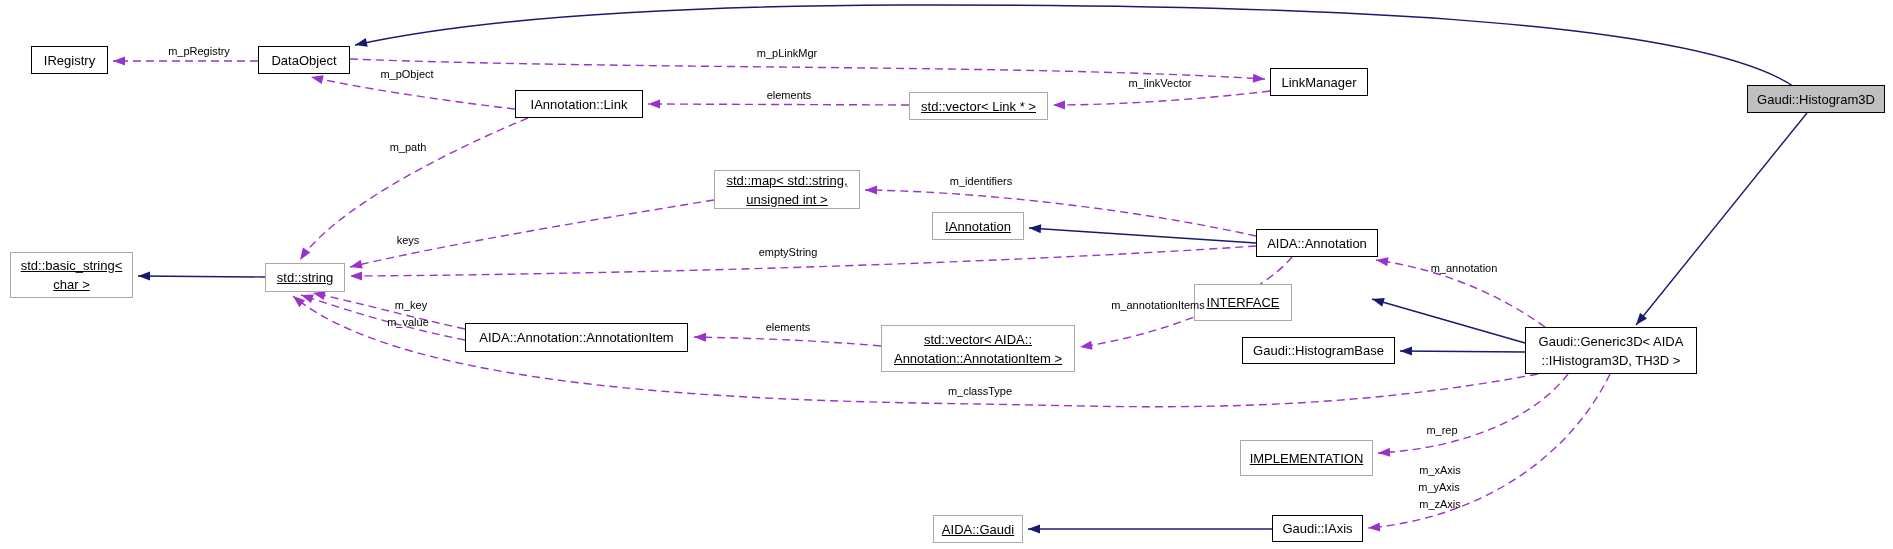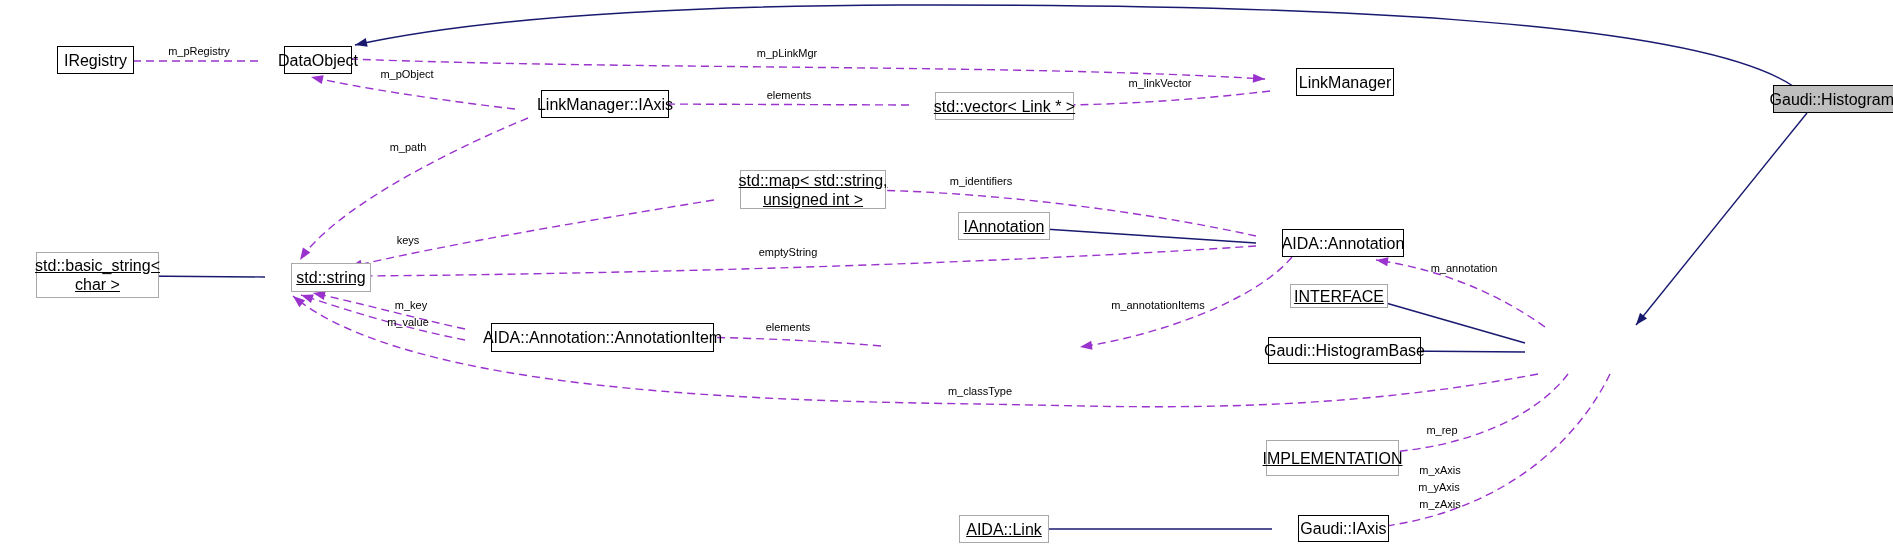--- a/index.html
+++ b/index.html
@@ -7,23 +7,22 @@
     position:relative; width:1893px; height:549px;
     background:#ffffff; overflow:hidden;
     font-family:"Liberation Sans", sans-serif;
   }
   svg.edges { position:absolute; left:0; top:0; }
   .edge-solid  { fill:none; stroke:#191970; stroke-width:1.4; }
   .edge-dashed { fill:none; stroke:#9a32cd; stroke-width:1.4; stroke-dasharray:8 5; }
   .node {
     position:absolute; background:#ffffff; color:#000;
     display:flex; flex-direction:column; align-items:center; justify-content:center;
-    font-size:16px; line-height:19px; white-space:nowrap; box-sizing:border-box;
+    font-size:13px; line-height:19px; white-space:nowrap; box-sizing:border-box;
     text-align:center;
-    margin-left:26px;
   }
   .node.dark    { border:1.5px solid #000000; }
   .node.lite    { border:1px   solid #a9a9a9;text-decoration:underline; }
   .node.current { border:1.5px solid #000000; background:#bfbfbf; }
   .elabel {
     position:absolute; transform:translate(-50%,-50%);
     font-size:11px; color:#000; white-space:nowrap;
   }
 </style>
 </head>
@@ -64,25 +63,25 @@
     <path class="edge-dashed" marker-end="url(#ap)" d="M 465,329 C 410,317 360,303 313,293"></path>
     <path class="edge-dashed" marker-end="url(#ap)" d="M 465,340 C 408,329 352,312 301,295"></path>
     <path class="edge-dashed" marker-end="url(#ap)" d="M 1538,374 C 1310,417 1120,406 979,404 C 760,401 408,392 293,296"></path>
     <path class="edge-dashed" marker-end="url(#ap)" d="M 1568,374 C 1536,416 1468,448 1378,453"></path>
     <path class="edge-dashed" marker-end="url(#ap)" d="M 1610,374 C 1572,452 1488,517 1368,528"></path>
   </svg>
 
   <div class="node dark" style="left:31px;top:46px;width:77px;height:28px">
     <span>IRegistry</span>
   </div>
-  <div class="node dark" style="left:258px;top:46px;width:68px;height:28px">
+  <div class="node dark" style="left:258px;top:46px;width:92px;height:28px">
     <span>DataObject</span>
   </div>
   <div class="node dark" style="left:515px;top:90px;width:128px;height:28px">
-    <span>LinkManager::IAxis</span>
+    <span>IAnnotation::Link</span>
   </div>
   <div class="node lite" style="left:909px;top:92px;width:139px;height:28px">
     <span>std::vector&lt; Link * &gt;</span>
   </div>
   <div class="node dark" style="left:1270px;top:68px;width:98px;height:28px">
     <span>LinkManager</span>
   </div>
   <div class="node current" style="left:1747px;top:85px;width:138px;height:28px">
     <span>Gaudi::Histogram3D</span>
   </div>
@@ -96,34 +95,42 @@
   <div class="node dark" style="left:1256px;top:229px;width:122px;height:28px">
     <span>AIDA::Annotation</span>
   </div>
   <div class="node lite" style="left:10px;top:252px;width:123px;height:46px">
     <span>std::basic_string&lt;</span>
     <span>char &gt;</span>
   </div>
   <div class="node lite" style="left:265px;top:263px;width:80px;height:29px">
     <span>std::string</span>
   </div>
-  <div class="node lite" style="left:1264px;top:284px;width:98px;height:24px">
+  <div class="node lite" style="left:1194px;top:284px;width:98px;height:37px">
     <span>INTERFACE</span>
   </div>
   <div class="node dark" style="left:1242px;top:337px;width:153px;height:27px">
     <span>Gaudi::HistogramBase</span>
   </div>
+  <div class="node dark" style="left:1525px;top:327px;width:172px;height:47px">
+    <span>Gaudi::Generic3D&lt; AIDA</span>
+    <span>::IHistogram3D, TH3D &gt;</span>
+  </div>
   <div class="node dark" style="left:465px;top:323px;width:223px;height:29px">
     <span>AIDA::Annotation::AnnotationItem</span>
+  </div>
+  <div class="node lite" style="left:881px;top:325px;width:194px;height:47px">
+    <span>std::vector&lt; AIDA::</span>
+    <span>Annotation::AnnotationItem &gt;</span>
   </div>
   <div class="node lite" style="left:1240px;top:440px;width:133px;height:36px">
     <span>IMPLEMENTATION</span>
   </div>
   <div class="node lite" style="left:933px;top:515px;width:90px;height:28px">
-    <span>AIDA::Link</span>
+    <span>AIDA::Gaudi</span>
   </div>
   <div class="node dark" style="left:1272px;top:515px;width:91px;height:27px">
     <span>Gaudi::IAxis</span>
   </div>
 
   <div class="elabel" style="left:199px;top:51px">m_pRegistry</div>
   <div class="elabel" style="left:787px;top:53px">m_pLinkMgr</div>
   <div class="elabel" style="left:407px;top:74px">m_pObject</div>
   <div class="elabel" style="left:789px;top:95px">elements</div>
   <div class="elabel" style="left:1160px;top:83px">m_linkVector</div>

